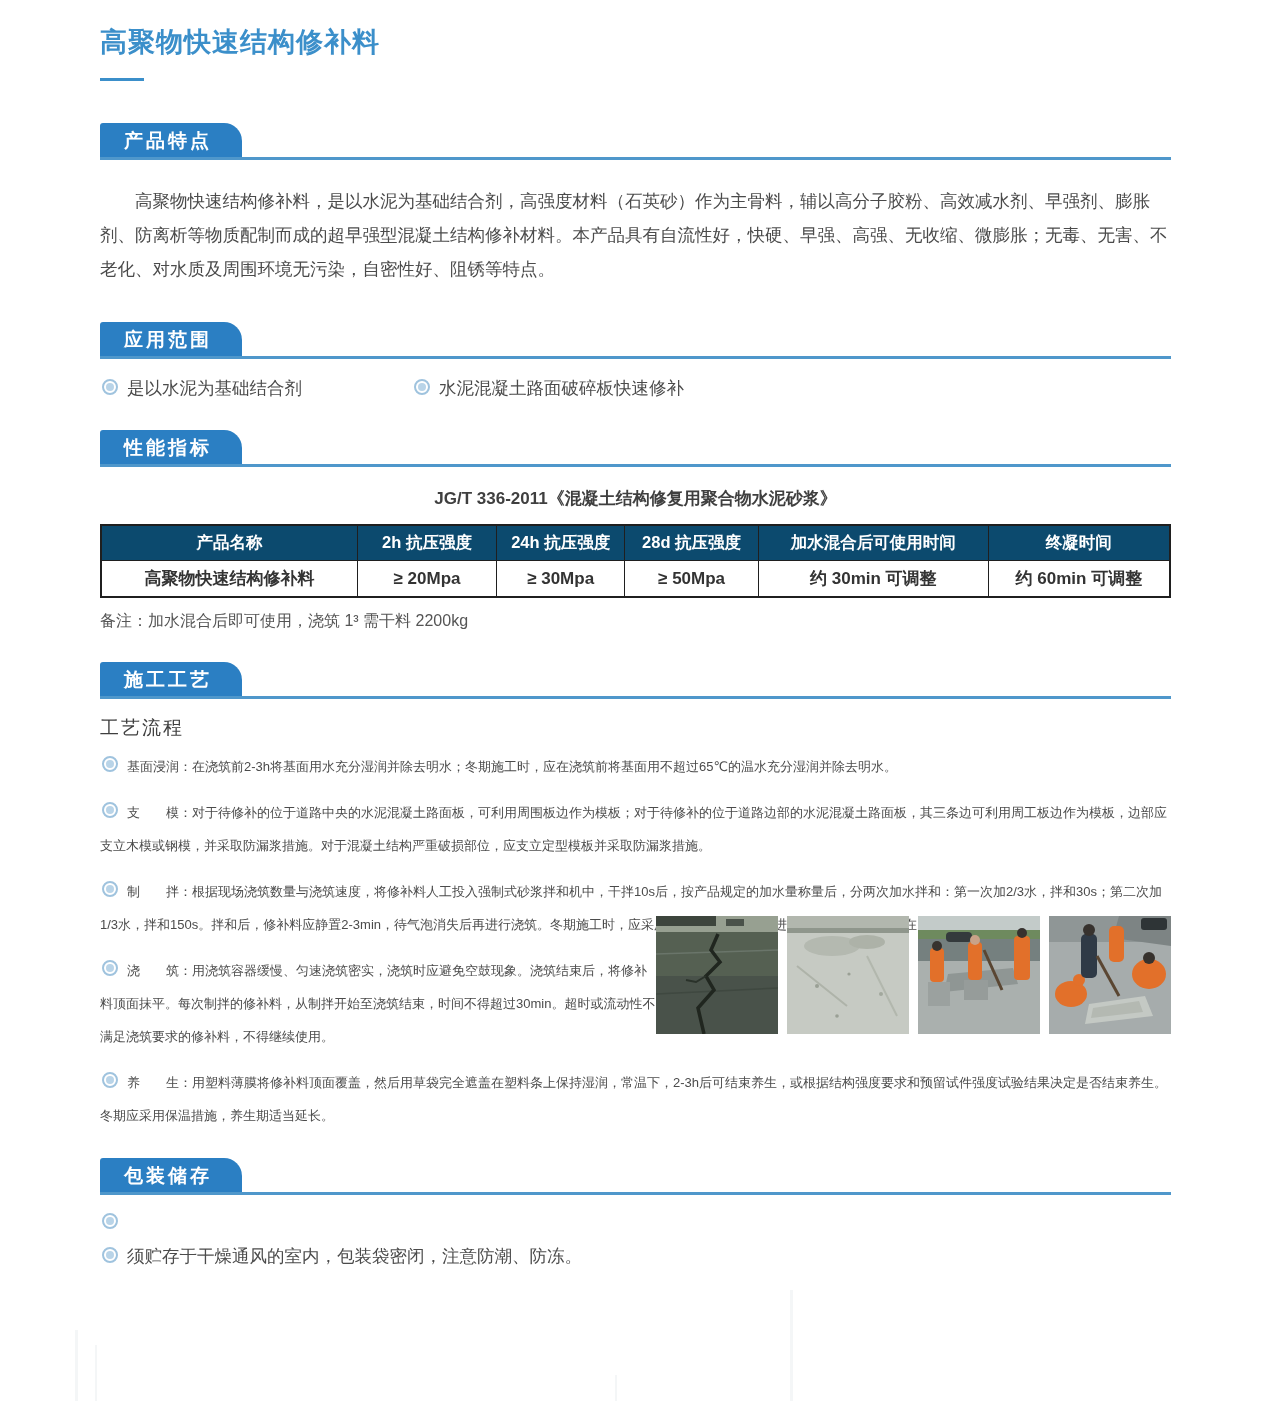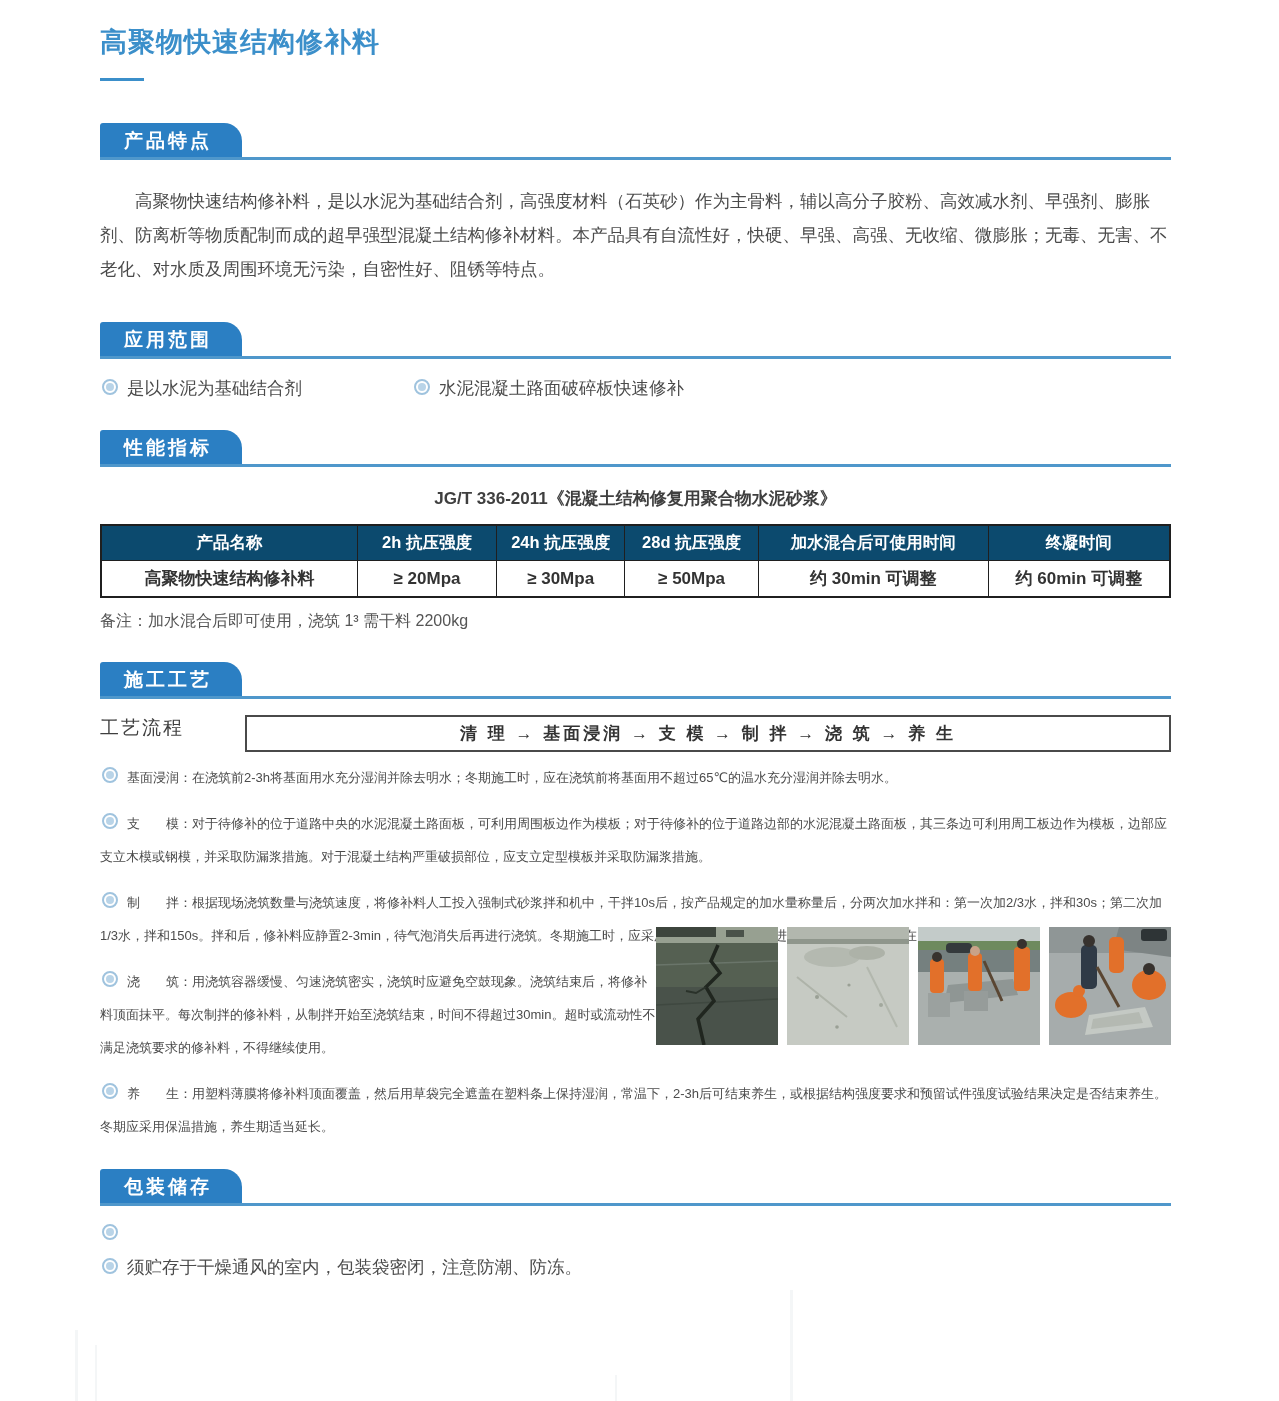--- a/index.html
+++ b/index.html
@@ -144,21 +144,20 @@
       </tr>
     </tbody>
   </table>
   <div class="table-note">备注：加水混合后即可使用，浇筑 1³ 需干料 2200kg</div>
 
   <div class="section-header mt30">
     <span class="section-tab">施工工艺</span>
   </div>
   <div class="flow-row">
     <span class="flow-label">工艺流程</span>
-    <div class="flow-box">清 理 → 基面浸润 → 支 模 → 制 拌 → 浇 筑 → 养 生</div>
   </div>
 
   <p class="step"><span class="bullet inline"></span><span>基面浸润：在浇筑前2-3h将基面用水充分湿润并除去明水；冬期施工时，应在浇筑前将基面用不超过65℃的温水充分湿润并除去明水。</span></p>
   <p class="step"><span class="bullet inline"></span><span>支　　模：对于待修补的位于道路中央的水泥混凝土路面板，可利用周围板边作为模板；对于待修补的位于道路边部的水泥混凝土路面板，其三条边可利用周工板边作为模板，边部应支立木模或钢模，并采取防漏浆措施。对于混凝土结构严重破损部位，应支立定型模板并采取防漏浆措施。</span></p>
   <p class="step"><span class="bullet inline"></span><span>制　　拌：根据现场浇筑数量与浇筑速度，将修补料人工投入强制式砂浆拌和机中，干拌10s后，按产品规定的加水量称量后，分两次加水拌和：第一次加2/3水，拌和30s；第二次加1/3水，拌和150s。拌和后，修补料应静置2-3min，待气泡消失后再进行浇筑。冬期施工时，应采用不超过65℃的温水进行拌和，浇筑温度应在10℃以上。</span></p>
 
   <div class="pour-wrap">
     <div class="photo-strip">
 
       <div class="photo">

